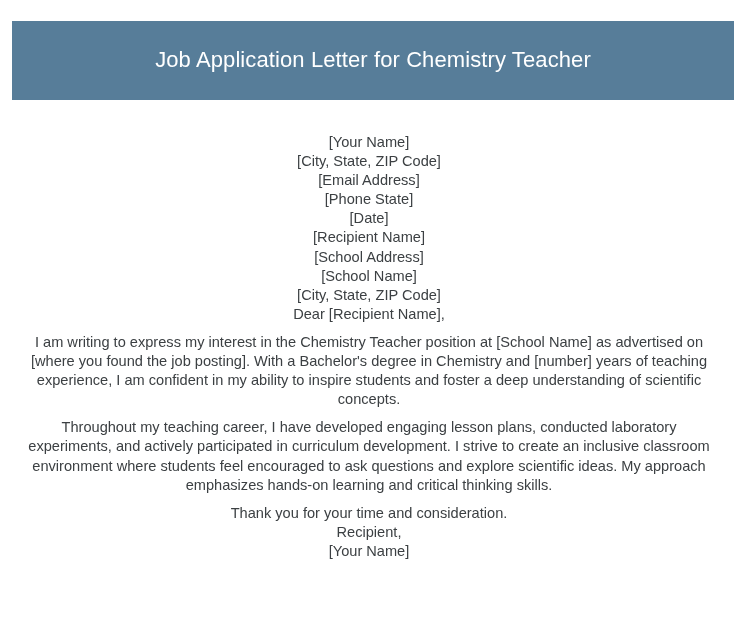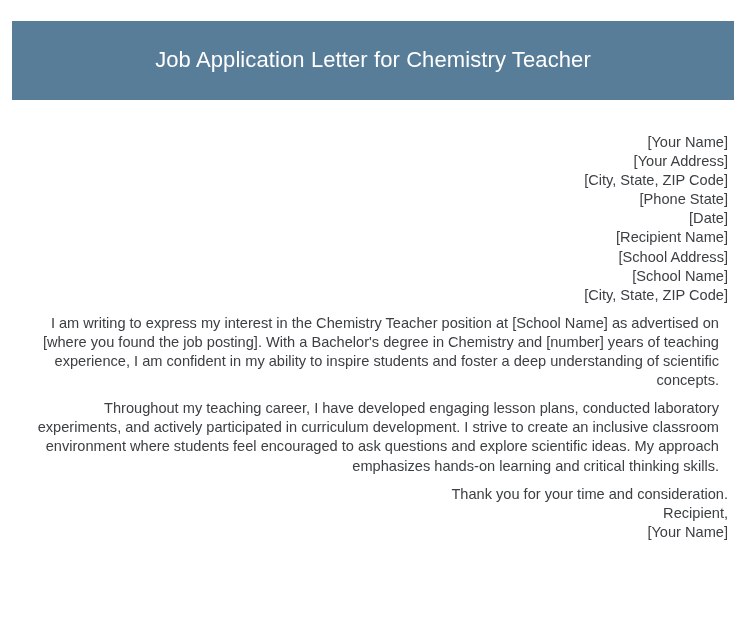--- a/index.html
+++ b/index.html
@@ -36,28 +36,28 @@
     font-family: "Liberation Sans", sans-serif;
     font-size: 22px;
     font-weight: 400;
     letter-spacing: 0.1px;
     line-height: 1.2;
     text-align: center;
     white-space: nowrap;
   }
   .letter-body {
     position: absolute;
-    left: 26px;
+    left: 18px;
     top: 133px;
     width: 702px;
     color: #3c4043;
     font-family: "Liberation Sans", sans-serif;
     font-size: 14.6px;
     line-height: 19.1px;
-    text-align: right;
+    text-align: center;
   }
   .letter-line {
     margin: 0;
     padding: 0;
     white-space: pre-wrap;
   }
   .letter-para {
     margin: 9px;
     padding: 0;
   }
@@ -67,31 +67,32 @@
 
 <div class="page">
 
   <div class="letter-header">
     <div class="letter-title">Job Application Letter for Chemistry Teacher</div>
   </div>
 
   <div class="letter-body">
 
     <div class="letter-line">[Your Name]</div>
-    <div class="letter-line">[Your Address]</div>
     <div class="letter-line">[City, State, ZIP Code]</div>
+    <div class="letter-line">[Email Address]</div>
     <div class="letter-line">[Phone State]</div>
 
     <div class="letter-line">[Date]</div>
 
     <div class="letter-line">[Recipient Name]</div>
     <div class="letter-line">[School Address]</div>
     <div class="letter-line">[School Name]</div>
     <div class="letter-line">[City, State, ZIP Code]</div>
 
+    <div class="letter-line">Dear [Recipient Name],</div>
 
     <div class="letter-para">I am writing to express my interest in the Chemistry Teacher position at [School Name] as advertised on [where you found the job posting]. With a Bachelor's degree in Chemistry and [number] years of teaching experience, I am confident in my ability to inspire students and foster a deep understanding of scientific concepts.</div>
     <div class="letter-para">Throughout my teaching career, I have developed engaging lesson plans, conducted laboratory experiments, and actively participated in curriculum development. I strive to create an inclusive classroom environment where students feel encouraged to ask questions and explore scientific ideas. My approach emphasizes hands-on learning and critical thinking skills.</div>
 
     <div class="letter-line">Thank you for your time and consideration.</div>
     <div class="letter-line">Recipient,</div>
     <div class="letter-line">[Your Name]</div>
 
   </div>
 

